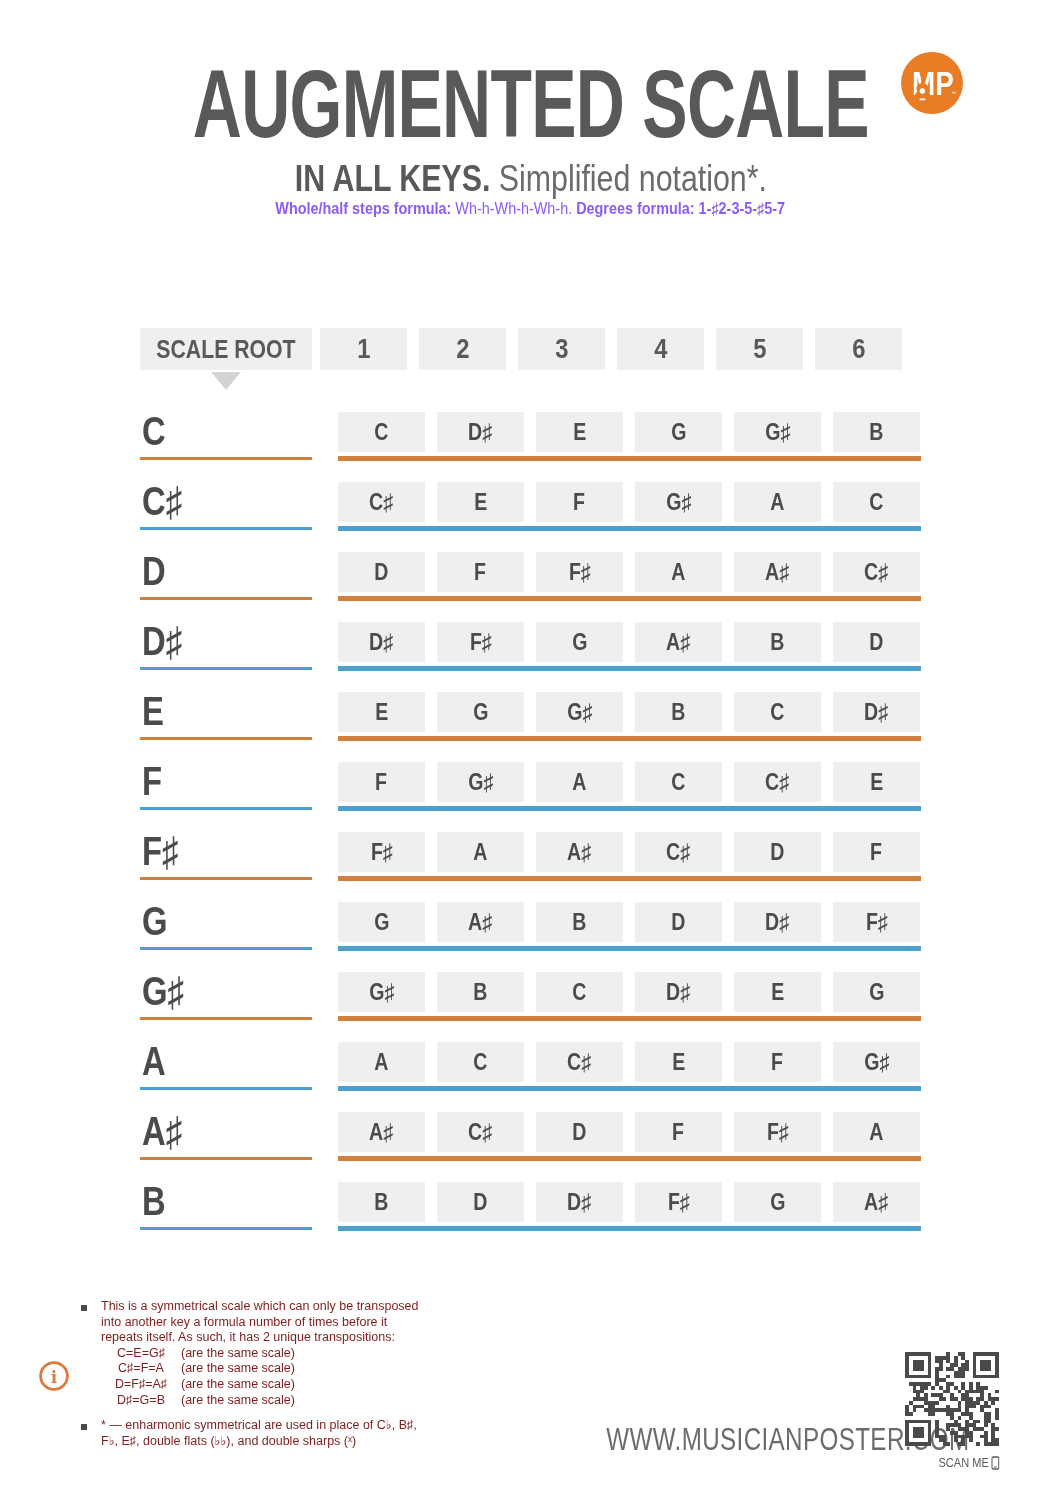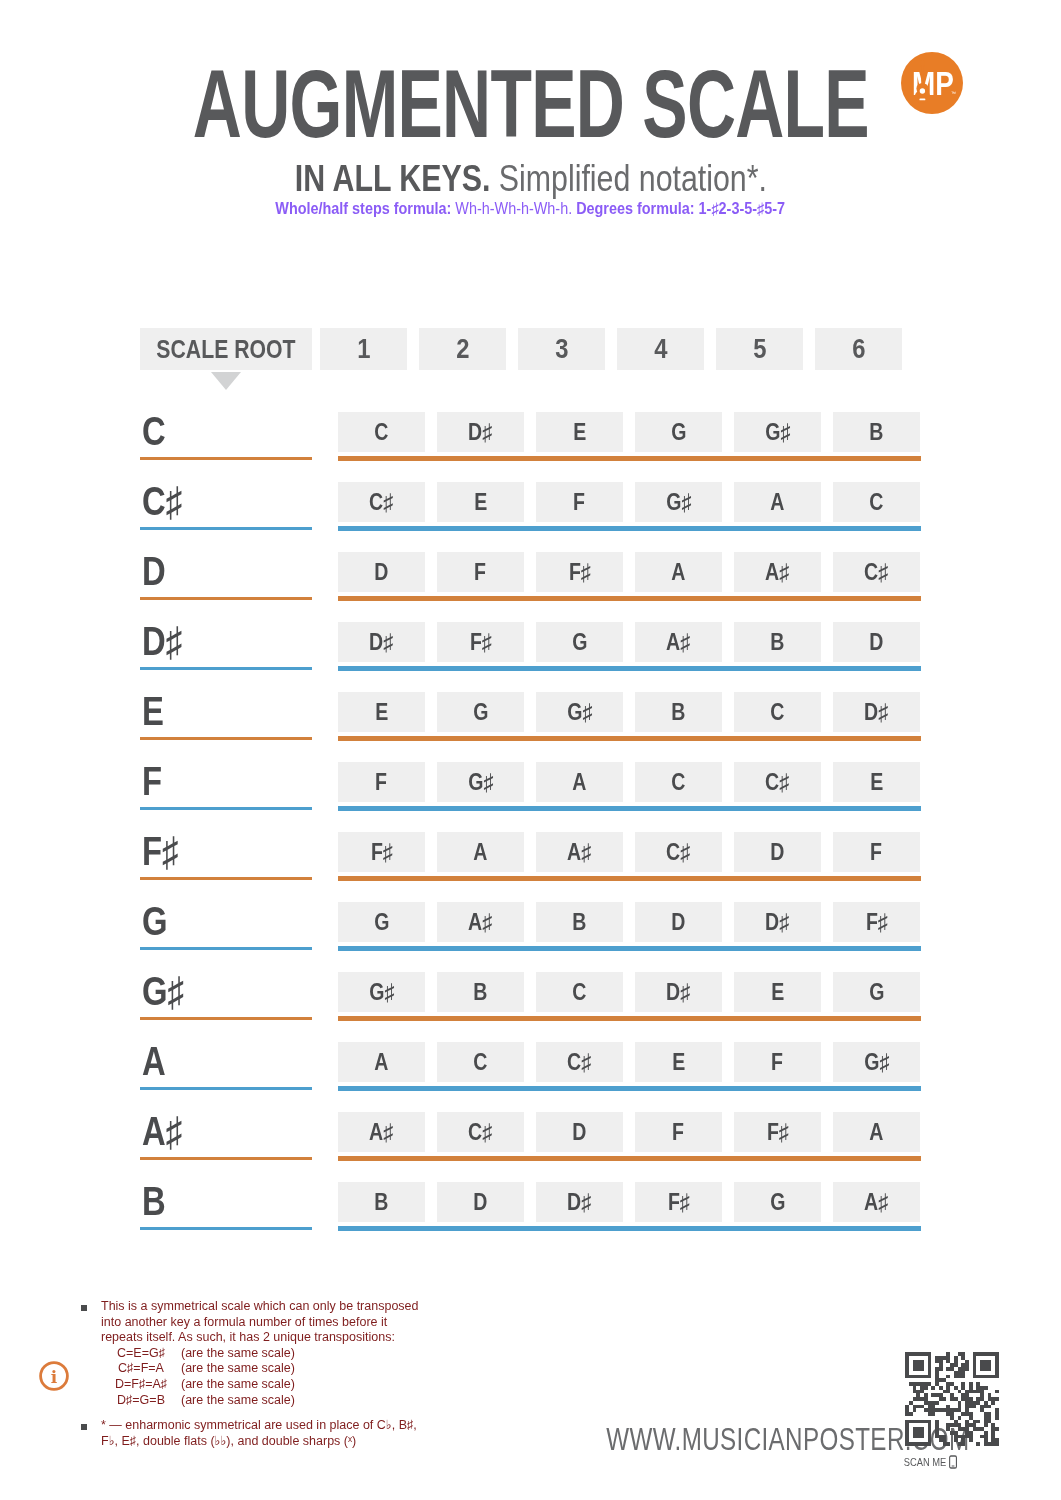--- a/index.html
+++ b/index.html
@@ -52,21 +52,21 @@
   #bullet2{left:81px;top:1424px;}
   .note{position:absolute;left:101px;font-size:12.5px;line-height:15.6px;color:#7f1d1d;width:340px;}
   #note1{top:1299px;}
   #note2{top:1418px;}
   .eq{display:inline-block;width:80px;text-align:center;}
   
   #website{position:absolute;left:555px;top:1422px;width:375px;text-align:center;
            font-size:31px;color:#6B6C6E;font-weight:normal;}
   #website .cond{transform:scaleX(.78);letter-spacing:.5px;}
   #qr{position:absolute;left:905px;top:1352px;width:94px;height:94px;}
-  #scanme{position:absolute;left:899px;top:1455px;width:106px;text-align:left;font-size:11px;
+  #scanme{position:absolute;left:899px;top:1455px;width:106px;text-align:right;font-size:13px;
           color:#58595B;}
   #scanme .cond{transform:scaleX(.85);}
   #scanme svg{vertical-align:-3px;margin-left:3px;}
 </style>
 </head>
 <body>
 
 <div id="page">
 
   <div id="header">

